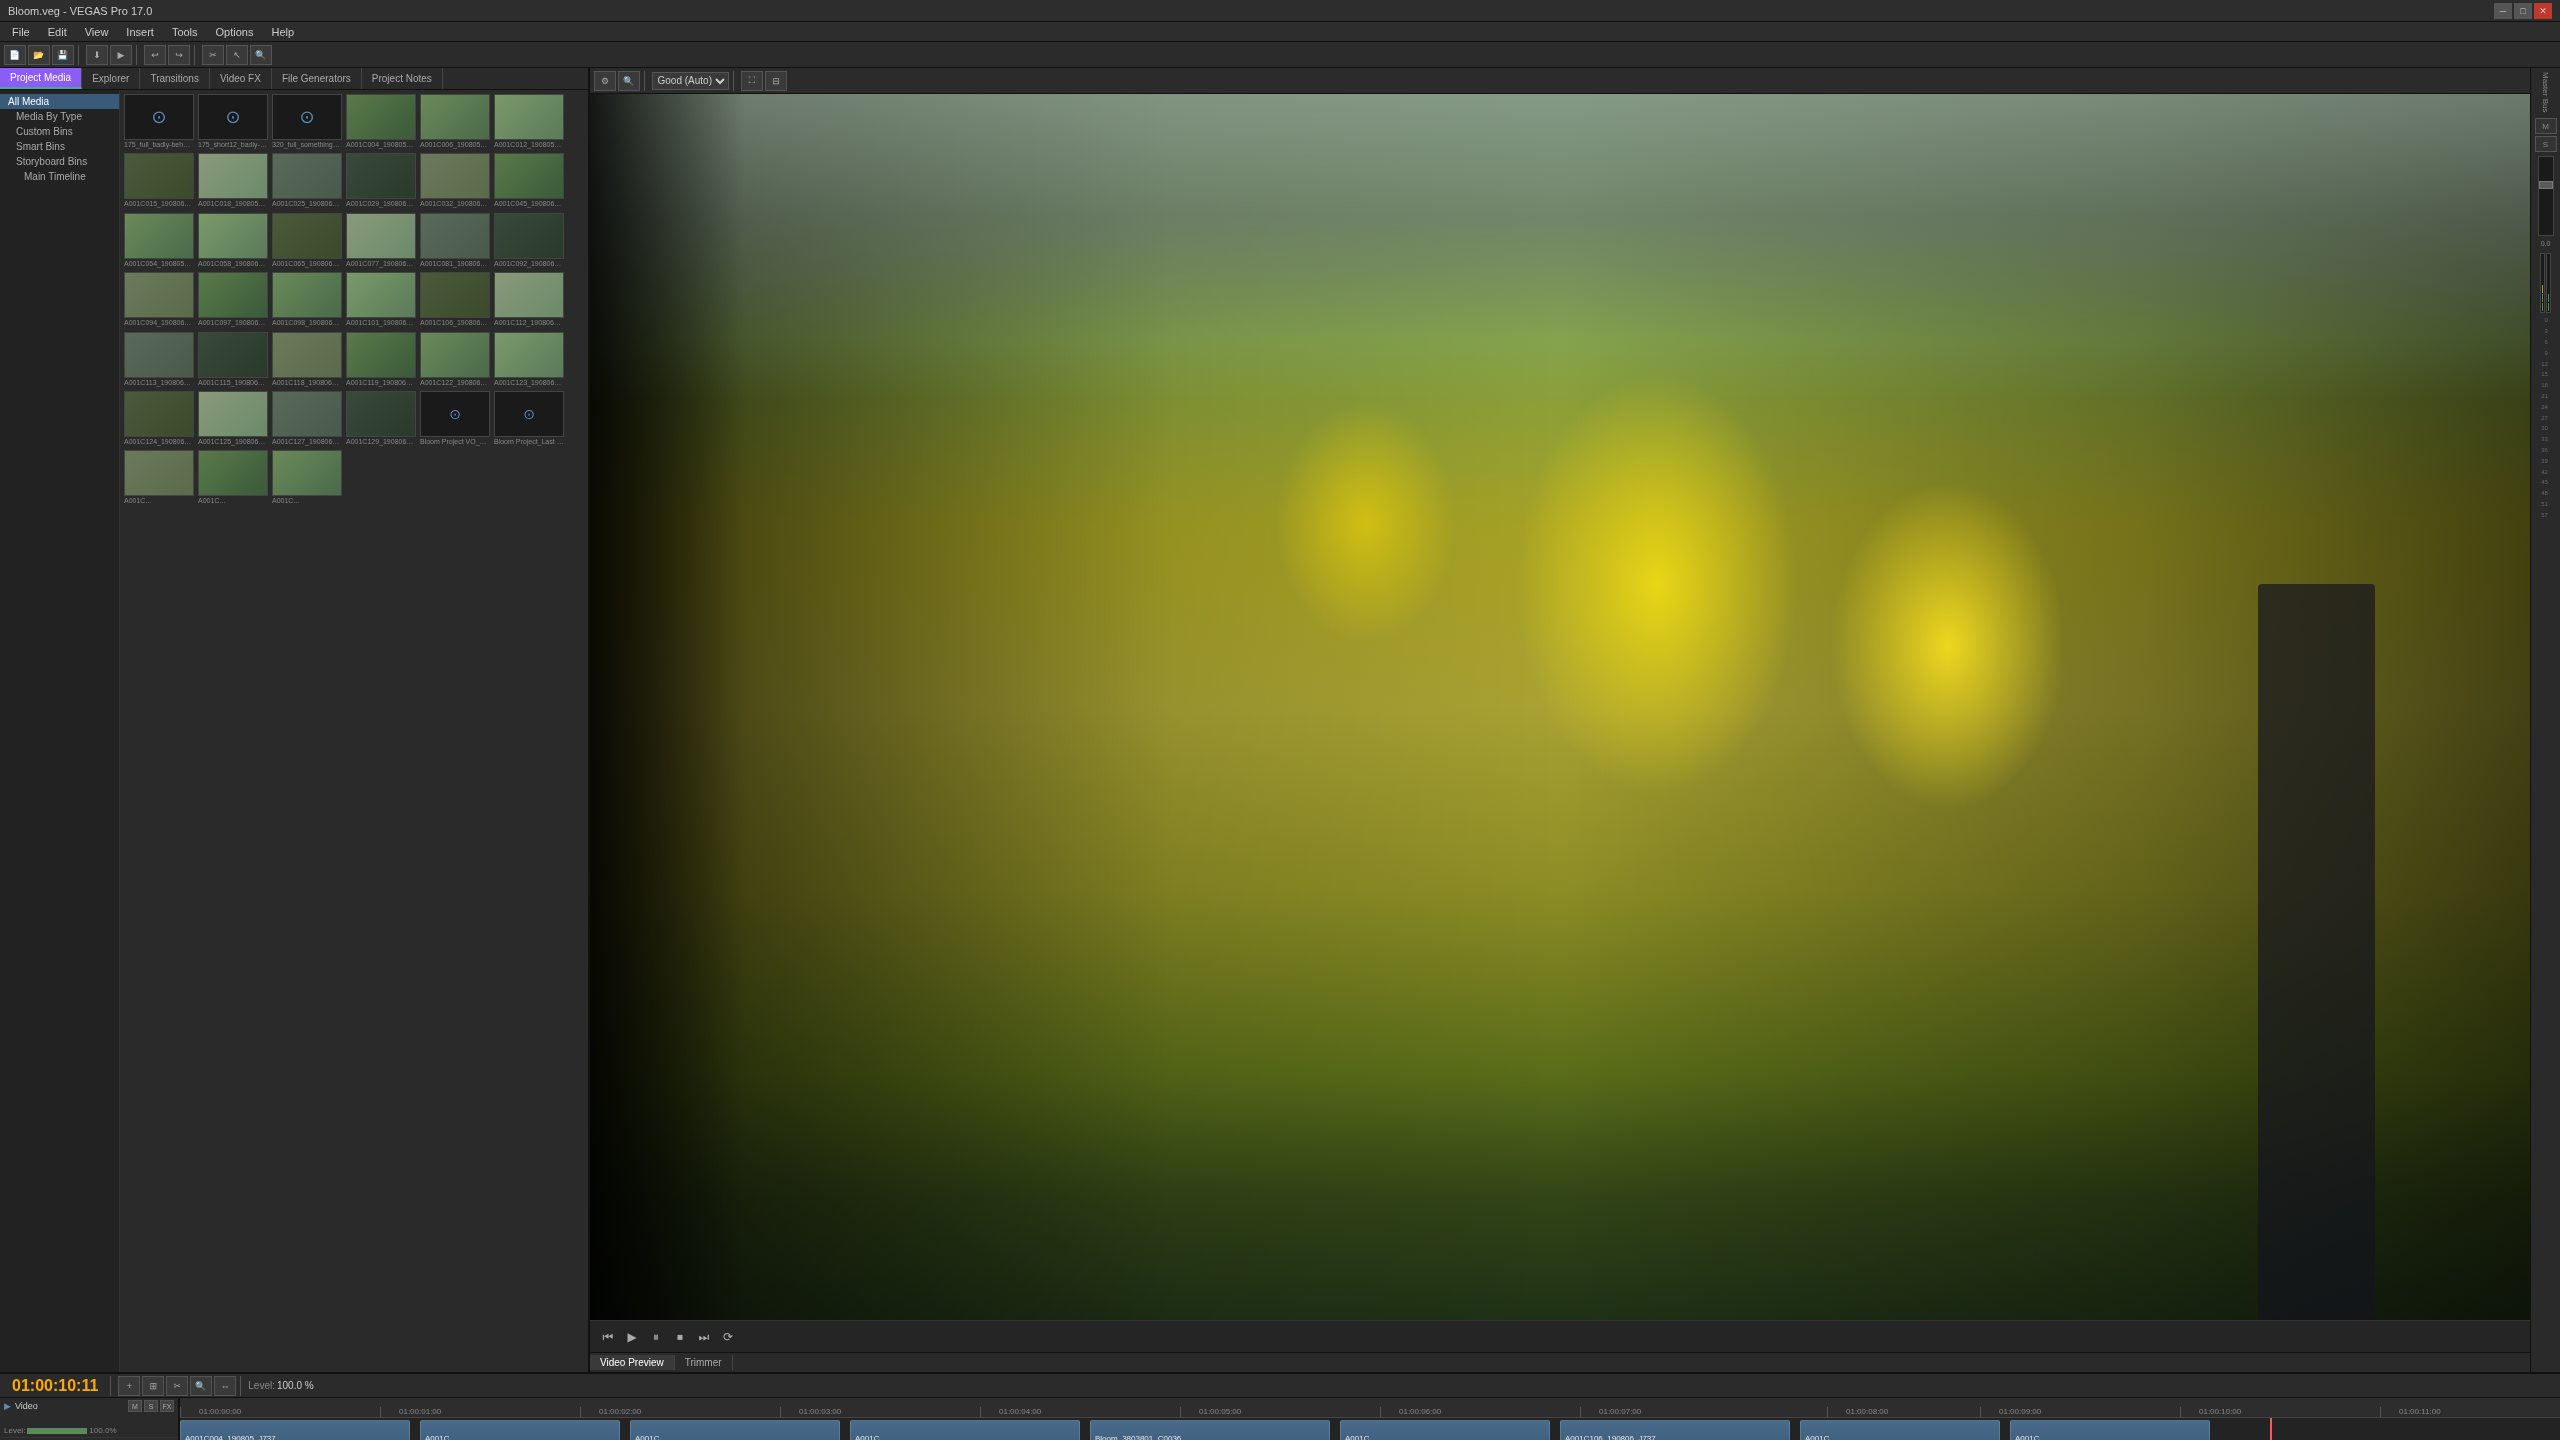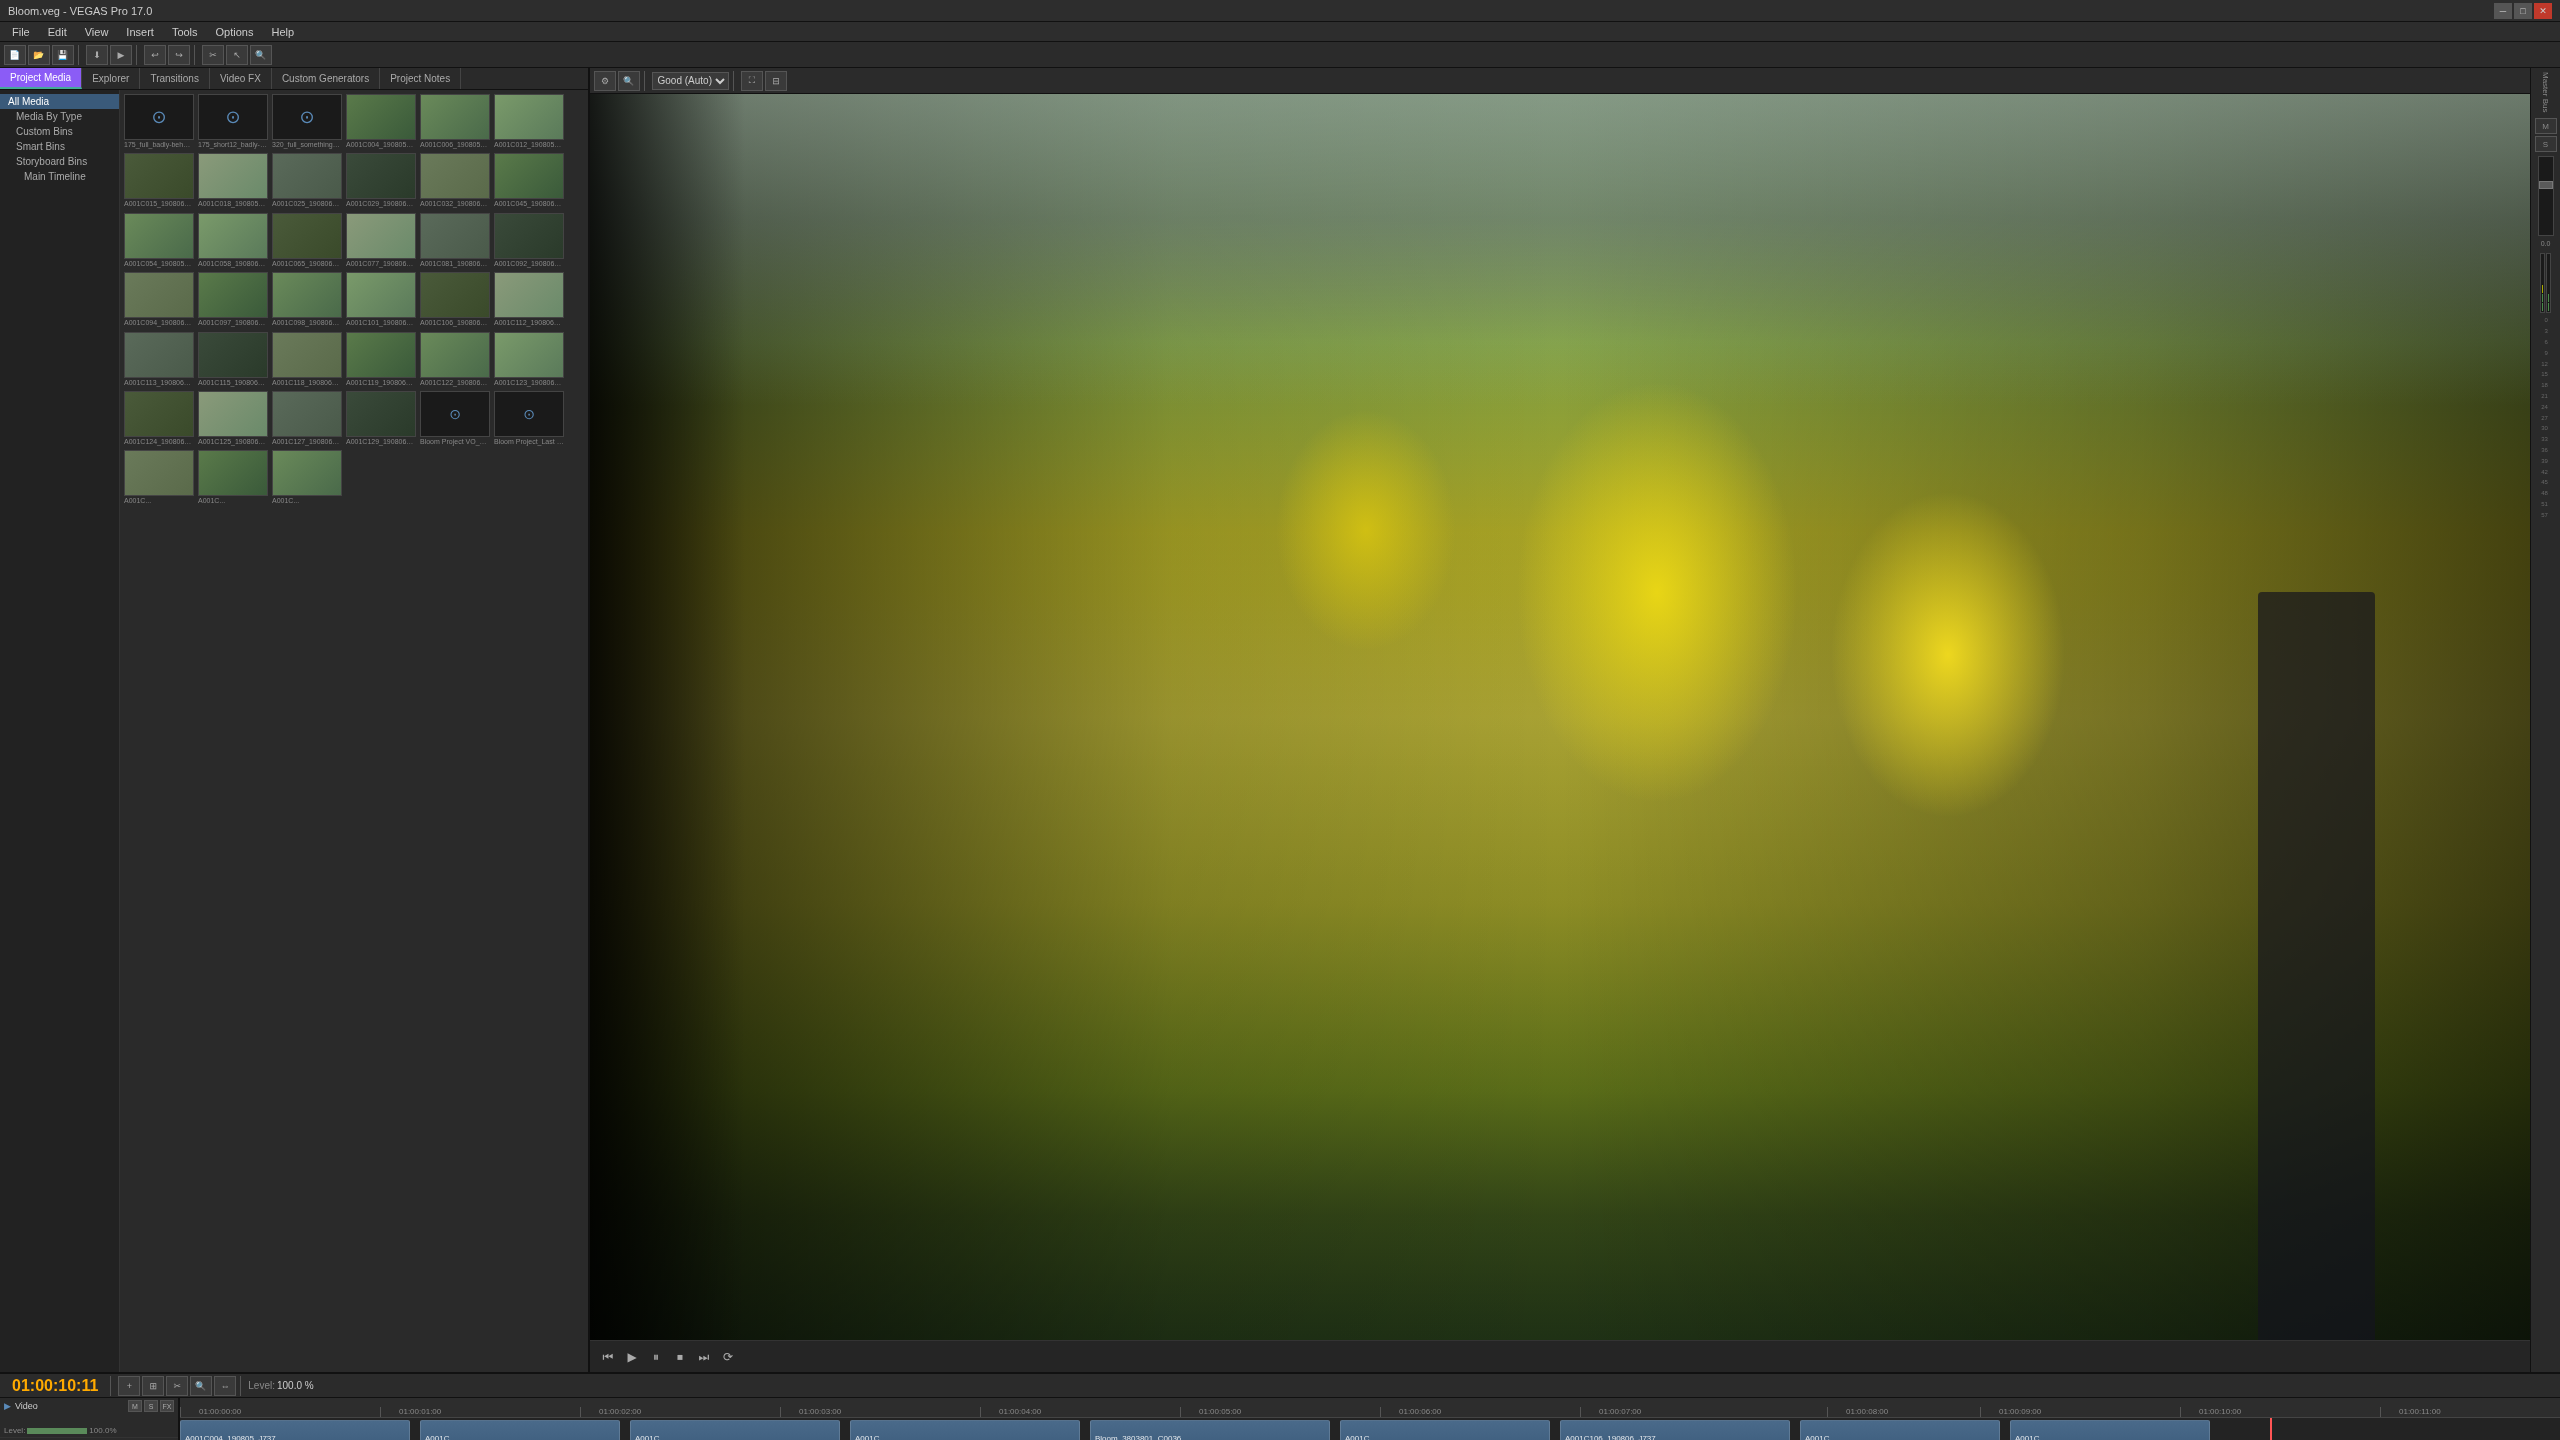--- a/index.html
+++ b/index.html
@@ -535,21 +535,21 @@
 
 <div id="main-area">
 
   <div id="left-panel">
 
     <div id="panel-tabs">
       <div class="panel-tab active">Project Media</div>
       <div class="panel-tab">Explorer</div>
       <div class="panel-tab">Transitions</div>
       <div class="panel-tab">Video FX</div>
-      <div class="panel-tab">Custom Generators</div>
+      <div class="panel-tab">File Generators</div>
       <div class="panel-tab">Project Notes</div>
     </div>
 
     <div id="media-content">
 
       <div id="media-tree">
         <div class="tree-item selected">All Media</div>
         <div class="tree-item indent1">Media By Type</div>
         <div class="tree-item indent1">Custom Bins</div>
         <div class="tree-item indent1">Smart Bins</div>
@@ -780,20 +780,24 @@
     <div id="preview-controls">
       <button class="ctrl-btn">⏮</button>
       <button class="ctrl-btn">▶</button>
       <button class="ctrl-btn">⏸</button>
       <button class="ctrl-btn">⏹</button>
       <button class="ctrl-btn">⏭</button>
       <button class="ctrl-btn">⟳</button>
     </div>
 
 
+    <div id="preview-tabs">
+      <div class="preview-tab active">Video Preview</div>
+      <div class="preview-tab">Trimmer</div>
+    </div>
   </div>
 
   <div id="right-strip">
     <div style="font-size:8px;color:#888;writing-mode:vertical-rl;margin-bottom:4px;">Master Bus</div>
     <div class="strip-btn">M</div>
     <div class="strip-btn">S</div>
     <div style="width:16px;height:80px;background:#1a1a1a;border:1px solid #444;margin:2px auto;position:relative;">
       <div style="position:absolute;top:30%;left:0;right:0;height:8px;background:#5a5a5a;border:1px solid #777;cursor:pointer;"></div>
     </div>
     <div style="font-size:7px;color:#888;text-align:center;">0.0</div>

